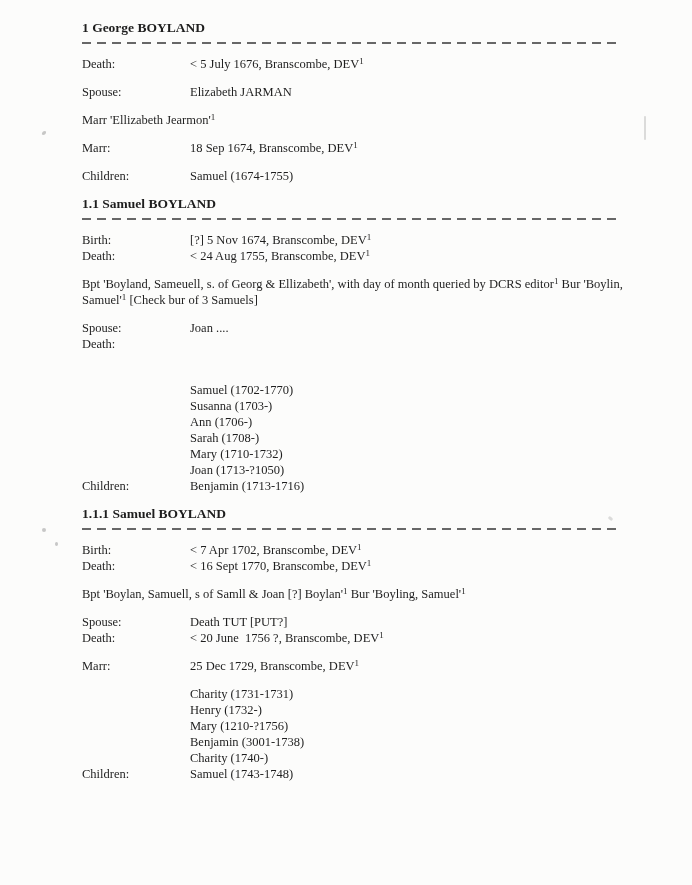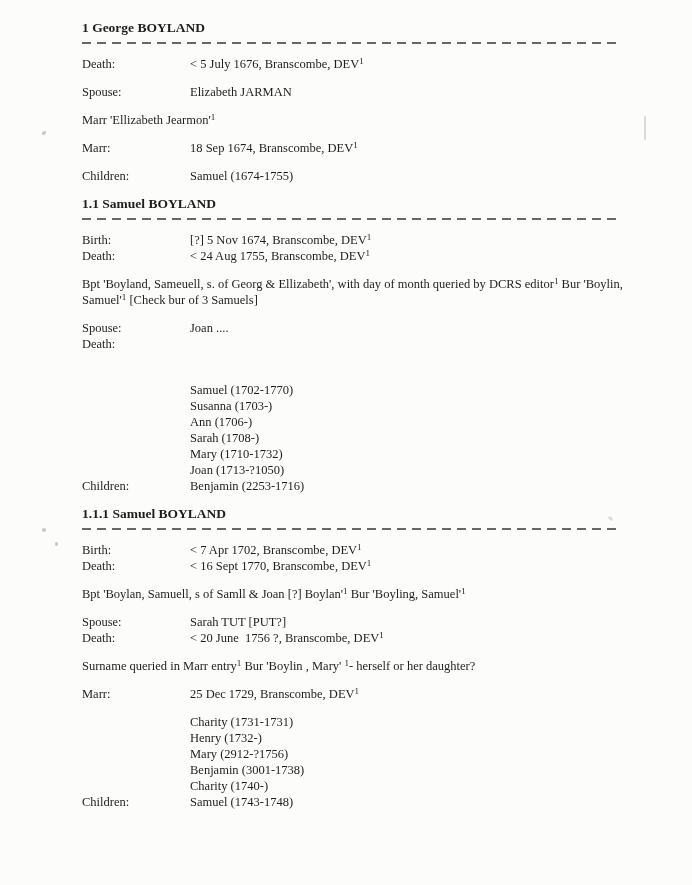--- a/index.html
+++ b/index.html
@@ -85,21 +85,21 @@
           <div class="row">
             <span class="label">Spouse:</span>
             <span class="value">Joan ....</span>
           </div>
           <div class="row">
             <span class="label">Death:</span>
           </div>
         </div>
         <div class="block row gap-lg">
           <span class="label">Children:</span>
-          <div class="value"><div class="line">Samuel (1702-1770)</div><div class="line">Susanna (1703-)</div><div class="line">Ann (1706-)</div><div class="line">Sarah (1708-)</div><div class="line">Mary (1710-1732)</div><div class="line">Joan (1713-?1050)</div><div class="line">Benjamin (2253-1716)</div></div>
+          <div class="value"><div class="line">Samuel (1702-1770)</div><div class="line">Susanna (1703-)</div><div class="line">Ann (1706-)</div><div class="line">Sarah (1708-)</div><div class="line">Mary (1710-1732)</div><div class="line">Joan (1713-?1050)</div><div class="line">Benjamin (1713-1716)</div></div>
         </div>
       </section>
       <section class="record">
         <h2>1.1.1 Samuel BOYLAND</h2>
         <div class="divider"></div>
         <div class="block">
           <div class="row">
             <span class="label">Birth:</span>
             <span class="value">&lt; 7 Apr 1702, Branscombe, DEV<sup>1</sup></span>
           </div>
@@ -107,35 +107,32 @@
             <span class="label">Death:</span>
             <span class="value">&lt; 16 Sept 1770, Branscombe, DEV<sup>1</sup></span>
           </div>
         </div>
         <div class="block">
           <div class="line">Bpt 'Boylan, Samuell, s of Samll &amp; Joan [?] Boylan'<sup>1</sup> Bur 'Boyling, Samuel'<sup>1</sup></div>
         </div>
         <div class="block">
           <div class="row">
             <span class="label">Spouse:</span>
-            <span class="value">Sarah TUT [PUT?]</span>
+            <span class="value">Death TUT [PUT?]</span>
           </div>
           <div class="row">
             <span class="label">Death:</span>
             <span class="value">&lt; 20 June  1756 ?, Branscombe, DEV<sup>1</sup></span>
           </div>
-        </div>
-        <div class="block">
-          <div class="line">Surname queried in Marr entry<sup>1</sup> Bur 'Boylin , Mary' <sup>1</sup>- herself or her daughter?</div>
         </div>
         <div class="block">
           <div class="row">
             <span class="label">Marr:</span>
             <span class="value">25 Dec 1729, Branscombe, DEV<sup>1</sup></span>
           </div>
         </div>
         <div class="block row">
           <span class="label">Children:</span>
-          <div class="value"><div class="line">Charity (1731-1731)</div><div class="line">Henry (1732-)</div><div class="line">Mary (2912-?1756)</div><div class="line">Benjamin (3001-1738)</div><div class="line">Charity (1740-)</div><div class="line">Samuel (1743-1748)</div></div>
+          <div class="value"><div class="line">Charity (1731-1731)</div><div class="line">Henry (1732-)</div><div class="line">Mary (1210-?1756)</div><div class="line">Benjamin (3001-1738)</div><div class="line">Charity (1740-)</div><div class="line">Samuel (1743-1748)</div></div>
         </div>
       </section>
     </div>
 </div>
 
 </body></html>

